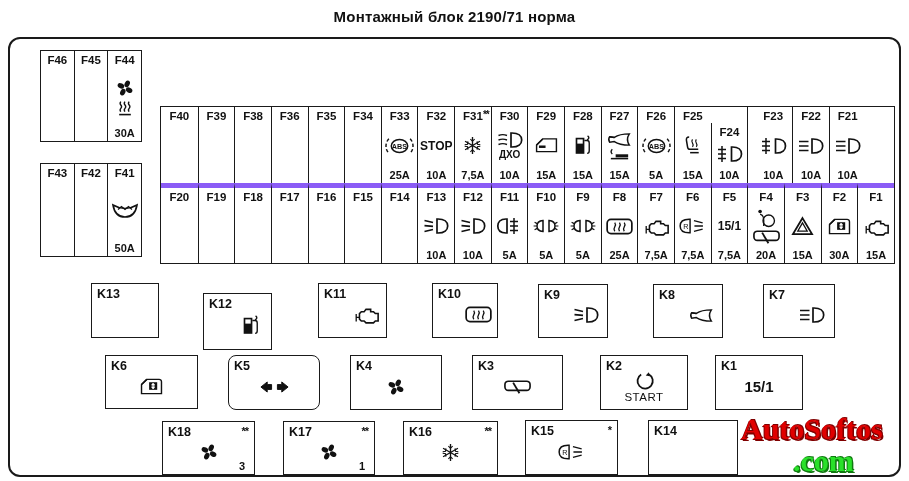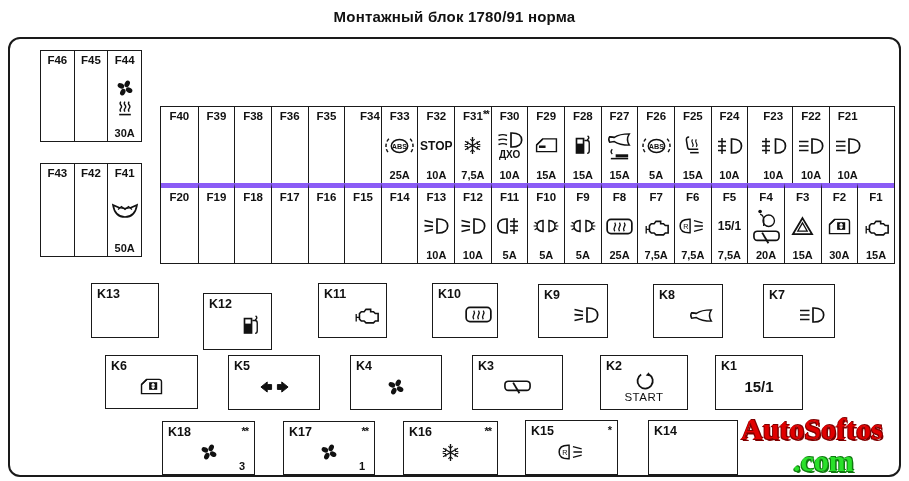--- a/index.html
+++ b/index.html
@@ -42,21 +42,21 @@
   .wm{position:absolute;font-family:"Liberation Serif",serif;font-weight:bold;line-height:1;}
   .wm1{left:741px;top:414px;font-size:30px;color:#e00000;
        text-shadow:1.5px 1.5px 0 #800000,-1px 1px 0 #800000,1px -1px 0 #800000;}
   .wm2{left:793px;top:446px;font-size:30px;color:#2ae02a;
        text-shadow:1.5px 1.5px 0 #0f7a0f,-1px 1px 0 #0f7a0f,1px -1px 0 #0f7a0f;text-align:center;}
 </style>
 </head>
 <body>
 
 <div class="stage">
-  <div class="title">Монтажный блок 1780/91 норма</div>
+  <div class="title">Монтажный блок 2190/71 норма</div>
   <div class="frame"></div>
   <div id="built">
       <div class="lgroup" style="left: 40px; top: 50px; width: 100px; height: 90px;">
         <div class="lcell fcell" style="border: none;">
           <div class="flabel">F46</div>
           <div class="fmid"></div>
         </div>
         <div class="lcell fcell" style="border-top: none; border-right: none; border-bottom: none; border-left: 1px solid rgb(26, 26, 26); border-image: initial;">
           <div class="flabel">F45</div>
           <div class="fmid"></div>
@@ -121,21 +121,21 @@
             <div class="fmid"></div>
           </div>
           <div class="fcell" style="width: 36.65px;">
             <div class="flabel">F36</div>
             <div class="fmid"></div>
           </div>
           <div class="fcell" style="width: 36.65px;">
             <div class="flabel">F35</div>
             <div class="fmid"></div>
           </div>
-          <div class="fcell" style="width: 36.65px; align-items: flex-end;">
+          <div class="fcell" style="width: 36.65px;">
             <div class="flabel">F34</div>
             <div class="fmid"></div>
           </div>
           <div class="fcell" style="width: 36.65px;">
             <div class="flabel">F33</div>
             <div class="fmid">
               <span class="icon">
                 <svg width="31" height="20" viewBox="0 0 32 20" fill="none" stroke="#111">
                   <ellipse cx="16" cy="10" rx="8.5" ry="6.8" stroke-width="1.5"></ellipse>
                   <path d="M5 2.5a11 11 0 0 0 0 15" stroke-width="1.5" stroke-dasharray="3.5 2.2"></path>
@@ -245,21 +245,21 @@
               <span class="icon">
                 <svg width="21" height="21" viewBox="0 0 22 22" fill="none" stroke="#111" stroke-width="1.6">
                   <path d="M7.5 2q-3.5 0-2.8 4l1.2 7q.3 2 2.6 2h8.5"></path>
                   <path d="M8.5 18.5h9"></path>
                   <path d="M11 4.5q-1.5 2 0 4t0 4M15 4.5q-1.5 2 0 4t0 4" stroke-width="1.3"></path>
                 </svg>
               </span>
             </div>
             <div class="famp">15A</div>
           </div>
-          <div class="fcell" style="width: 36.65px;">
+          <div class="fcell" style="width: 36.65px; margin-top: 16px;">
             <div class="flabel">F24</div>
             <div class="fmid">
               <span class="icon">
                 <svg width="28" height="18" viewBox="0 0 28 18" fill="none" stroke="#111" stroke-width="1.7">
                   <path d="M16.5 2h1c5.8 0 9 3 9 7s-3.2 7-9 7h-1z"></path>
                   <path d="M7 1v16" stroke-width="1.5"></path>
                   <path d="M3 4.5h8M3 9h8M3 13.5h8" stroke-width="1.4"></path>
                 </svg>
               </span>
             </div>
@@ -576,21 +576,21 @@
           <span class="icon">
             <svg width="25" height="19" viewBox="0 0 26 20" fill="none" stroke="#111" stroke-width="1.5">
               <path d="M8 2.5h13a2.5 2.5 0 0 1 2.5 2.5v12.5H2.5V8z"></path>
               <path d="M8 2.5 2.5 8"></path>
               <rect x="10.5" y="5.5" width="8.5" height="8" fill="#111" stroke="none"></rect>
               <path d="M14.7 6.8v5.4M14.7 6.8l-1.6 2M14.7 6.8l1.6 2M14.7 12.2l-1.6-2M14.7 12.2l1.6-2" stroke="#fff" stroke-width="1.2"></path>
             </svg>
           </span>
         </div>
       </div>
-      <div class="relay" style="left: 228px; top: 355px; width: 92px; height: 55px;">
+      <div class="relay" style="left: 228px; top: 355px; width: 92px; height: 55px; border-radius: 8px;">
         <div class="rlabel">K5</div>
         <div class="rmid">
           <span class="icon">
             <svg width="33" height="16" viewBox="0 0 34 16" fill="#111" stroke="#111" stroke-width="1">
               <path d="M14 5.5H9.5V2.8L3 8l6.5 5.2v-2.7H14z"></path>
               <path d="M20 5.5h4.5V2.8L31 8l-6.5 5.2v-2.7H20z"></path>
             </svg>
           </span>
         </div>
       </div>

